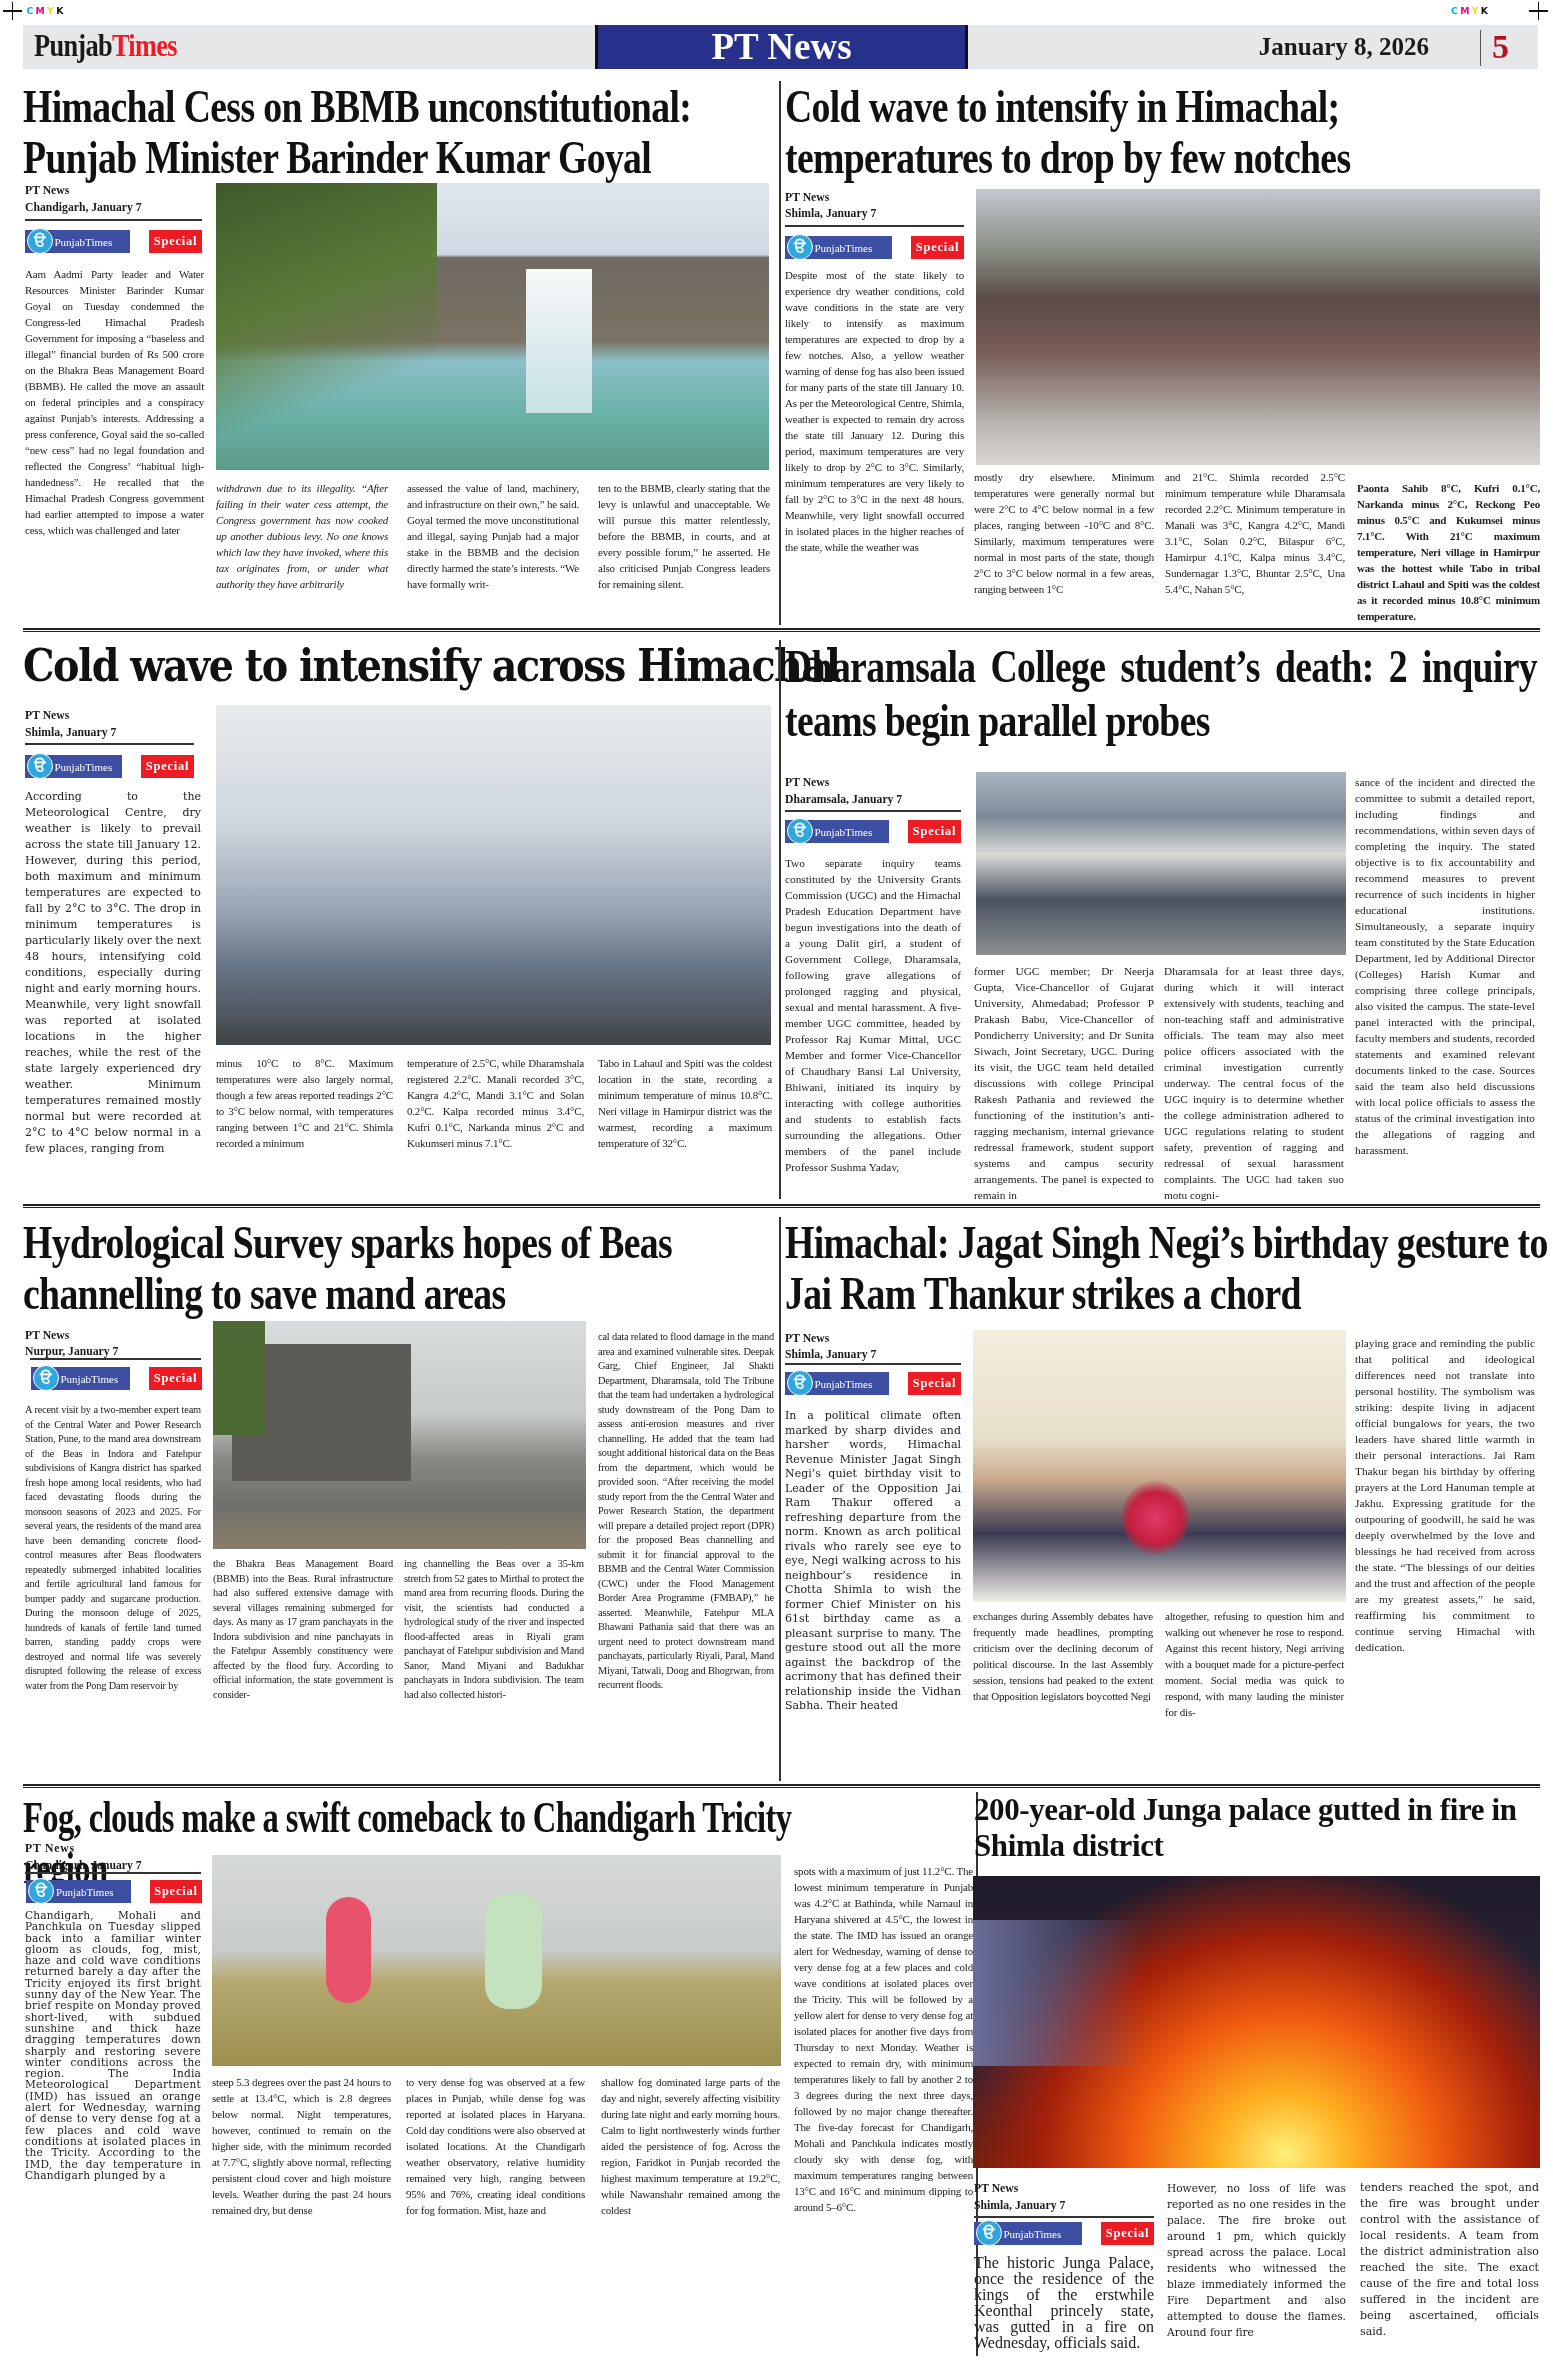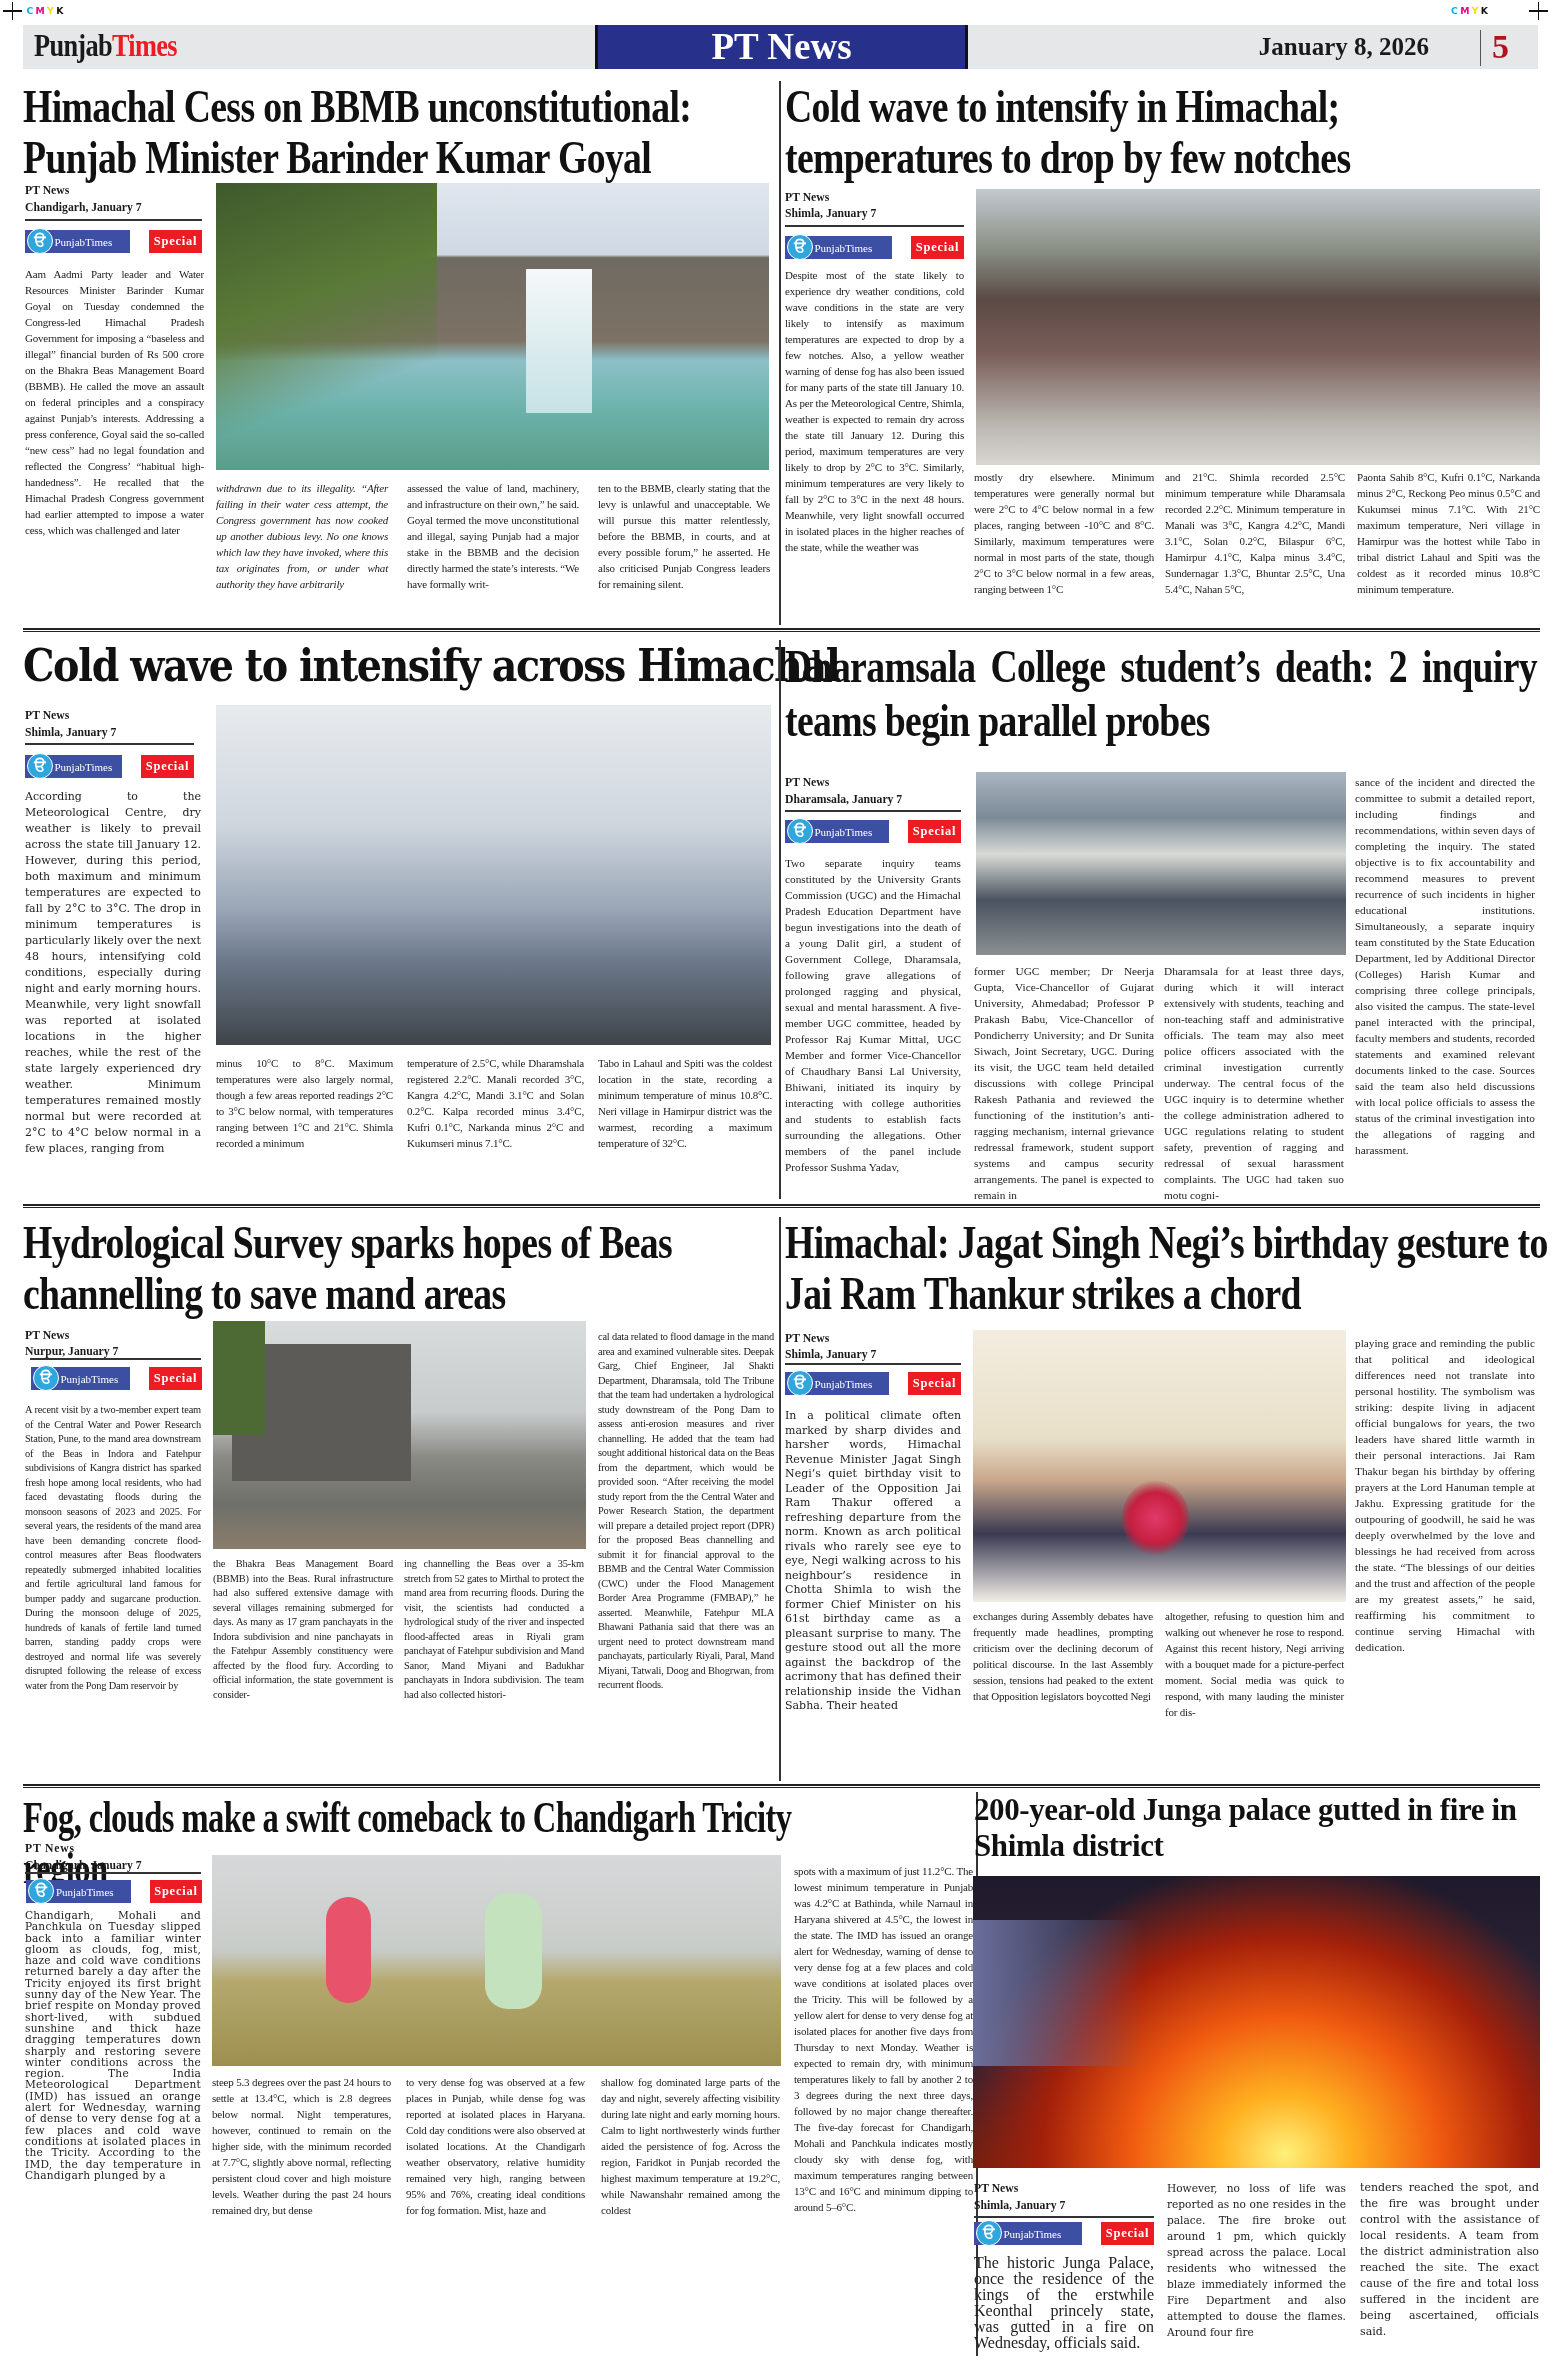--- a/index.html
+++ b/index.html
@@ -108,21 +108,21 @@
   <div class="pt">
       <span class="logo">ੳ</span>
       <span>PunjabTimes</span>
     </div>
   <div class="sp">Special</div>
 </div>
 <div class="abs photo ph-crowd" style="left:976px; top:189px; width:564px; height:276px;"></div>
 <div class="abs col tight" style="left:785px; top:267px; width:179px;">Despite most of the state likely to experience dry weather conditions, cold wave conditions in the state are very likely to intensify as maximum temperatures are expected to drop by a few notches. Also, a yellow weather warning of dense fog has also been issued for many parts of the state till January 10. As per the Meteorological Centre, Shimla, weather is expected to remain dry across the state till January 12. During this period, maximum temperatures are very likely to drop by 2°C to 3°C. Similarly, minimum temperatures are very likely to fall by 2°C to 3°C in the next 48 hours. Meanwhile, very light snowfall occurred in isolated places in the higher reaches of the state, while the weather was</div>
 <div class="abs col tight" style="left:974px; top:469px; width:180px;">mostly dry elsewhere. Minimum temperatures were generally normal but were 2°C to 4°C below normal in a few places, ranging between -10°C and 8°C. Similarly, maximum temperatures were normal in most parts of the state, though 2°C to 3°C below normal in a few areas, ranging between 1°C</div>
 <div class="abs col tight" style="left:1165px; top:469px; width:180px;">and 21°C. Shimla recorded 2.5°C minimum temperature while Dharamsala recorded 2.2°C. Minimum temperature in Manali was 3°C, Kangra 4.2°C, Mandi 3.1°C, Solan 0.2°C, Bilaspur 6°C, Hamirpur 4.1°C, Kalpa minus 3.4°C, Sundernagar 1.3°C, Bhuntar 2.5°C, Una 5.4°C, Nahan 5°C,</div>
-<div class="abs col tight" style="left:1357px; top:469px; width:183px;">Paonta Sahib 8°C, Kufri 0.1°C, Narkanda minus 2°C, Reckong Peo minus 0.5°C and Kukumsei minus 7.1°C. With 21°C maximum temperature, Neri village in Hamirpur was the hottest while Tabo in tribal district Lahaul and Spiti was the coldest as it recorded minus 10.8°C minimum temperature.</div>
+<div class="abs col tight" style="left:1357px; top:480px; width:183px;font-weight:bold;">Paonta Sahib 8°C, Kufri 0.1°C, Narkanda minus 2°C, Reckong Peo minus 0.5°C and Kukumsei minus 7.1°C. With 21°C maximum temperature, Neri village in Hamirpur was the hottest while Tabo in tribal district Lahaul and Spiti was the coldest as it recorded minus 10.8°C minimum temperature.</div>
 
 <div class="abs hrule" style="left:23px; top:628px; width:1517px;"></div>
 
 <div class="abs" style="left:23px; top:640px; width:932px;">
   <div class="headline" style="font-size:44px; line-height:51px; font-family:'DejaVu Serif', serif; letter-spacing:-1.6px; transform:scaleX(0.9); transform-origin:left;">Cold wave to intensify across Himachal</div>
 </div>
 <div class="abs byline" style="left:25px; top:707px;">PT News</div>
 <div class="abs byline" style="left:25px; top:724px;">Shimla, January 7</div>
 <div class="abs byline-rule" style="left:25px; top:743px; width:169px;"></div>
 <div class="abs badge" style="left:25px; top:755px; width:169px;">

